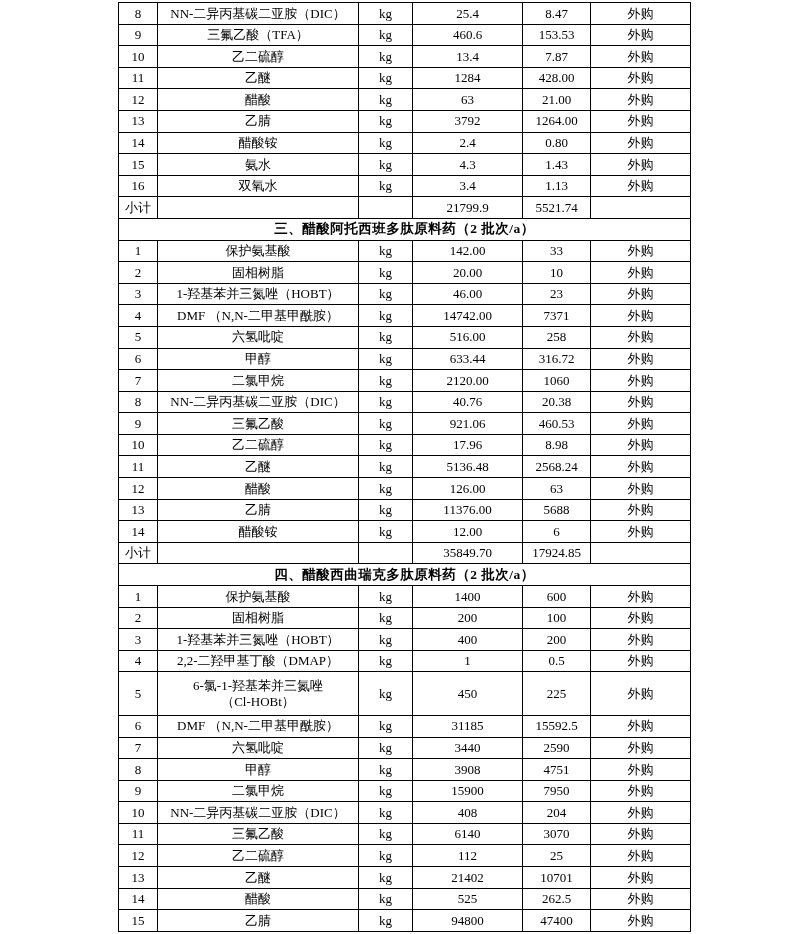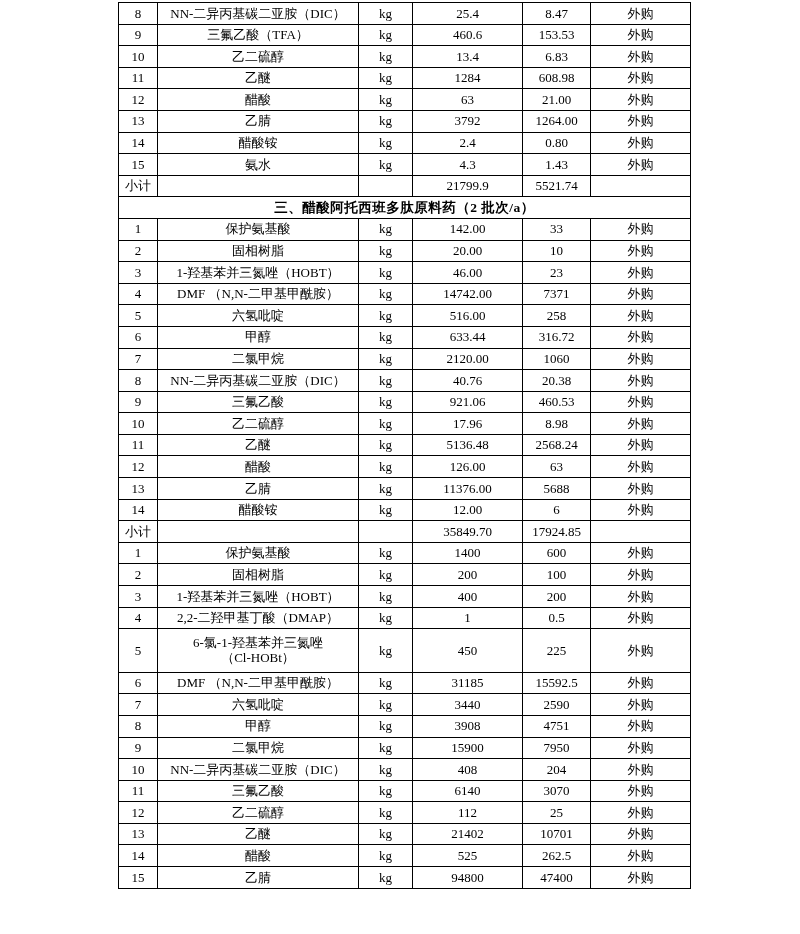--- a/index.html
+++ b/index.html
@@ -72,29 +72,29 @@
           <td>kg</td>
           <td>460.6</td>
           <td>153.53</td>
           <td>外购</td>
         </tr>
         <tr>
           <td>10</td>
           <td>乙二硫醇</td>
           <td>kg</td>
           <td>13.4</td>
-          <td>6.83</td>
+          <td>7.87</td>
           <td>外购</td>
         </tr>
         <tr>
           <td>11</td>
           <td>乙醚</td>
           <td>kg</td>
           <td>1284</td>
-          <td>608.98</td>
+          <td>428.00</td>
           <td>外购</td>
         </tr>
         <tr>
           <td>12</td>
           <td>醋酸</td>
           <td>kg</td>
           <td>63</td>
           <td>21.00</td>
           <td>外购</td>
         </tr>
@@ -116,20 +116,28 @@
         </tr>
         <tr>
           <td>15</td>
           <td>氨水</td>
           <td>kg</td>
           <td>4.3</td>
           <td>1.43</td>
           <td>外购</td>
         </tr>
         <tr>
+          <td>16</td>
+          <td>双氧水</td>
+          <td>kg</td>
+          <td>3.4</td>
+          <td>1.13</td>
+          <td>外购</td>
+        </tr>
+        <tr>
           <td>小计</td>
           <td></td>
           <td></td>
           <td>21799.9</td>
           <td>5521.74</td>
           <td></td>
         </tr>
         <tr>
           <td colspan="6" class="section-header">三、醋酸阿托西班多肽原料药（2 批次/a）</td>
         </tr>
@@ -245,20 +253,23 @@
           <td>6</td>
           <td>外购</td>
         </tr>
         <tr>
           <td>小计</td>
           <td></td>
           <td></td>
           <td>35849.70</td>
           <td>17924.85</td>
           <td></td>
+        </tr>
+        <tr>
+          <td colspan="6" class="section-header">四、醋酸西曲瑞克多肽原料药（2 批次/a）</td>
         </tr>
         <tr>
           <td>1</td>
           <td>保护氨基酸</td>
           <td>kg</td>
           <td>1400</td>
           <td>600</td>
           <td>外购</td>
         </tr>
         <tr>

